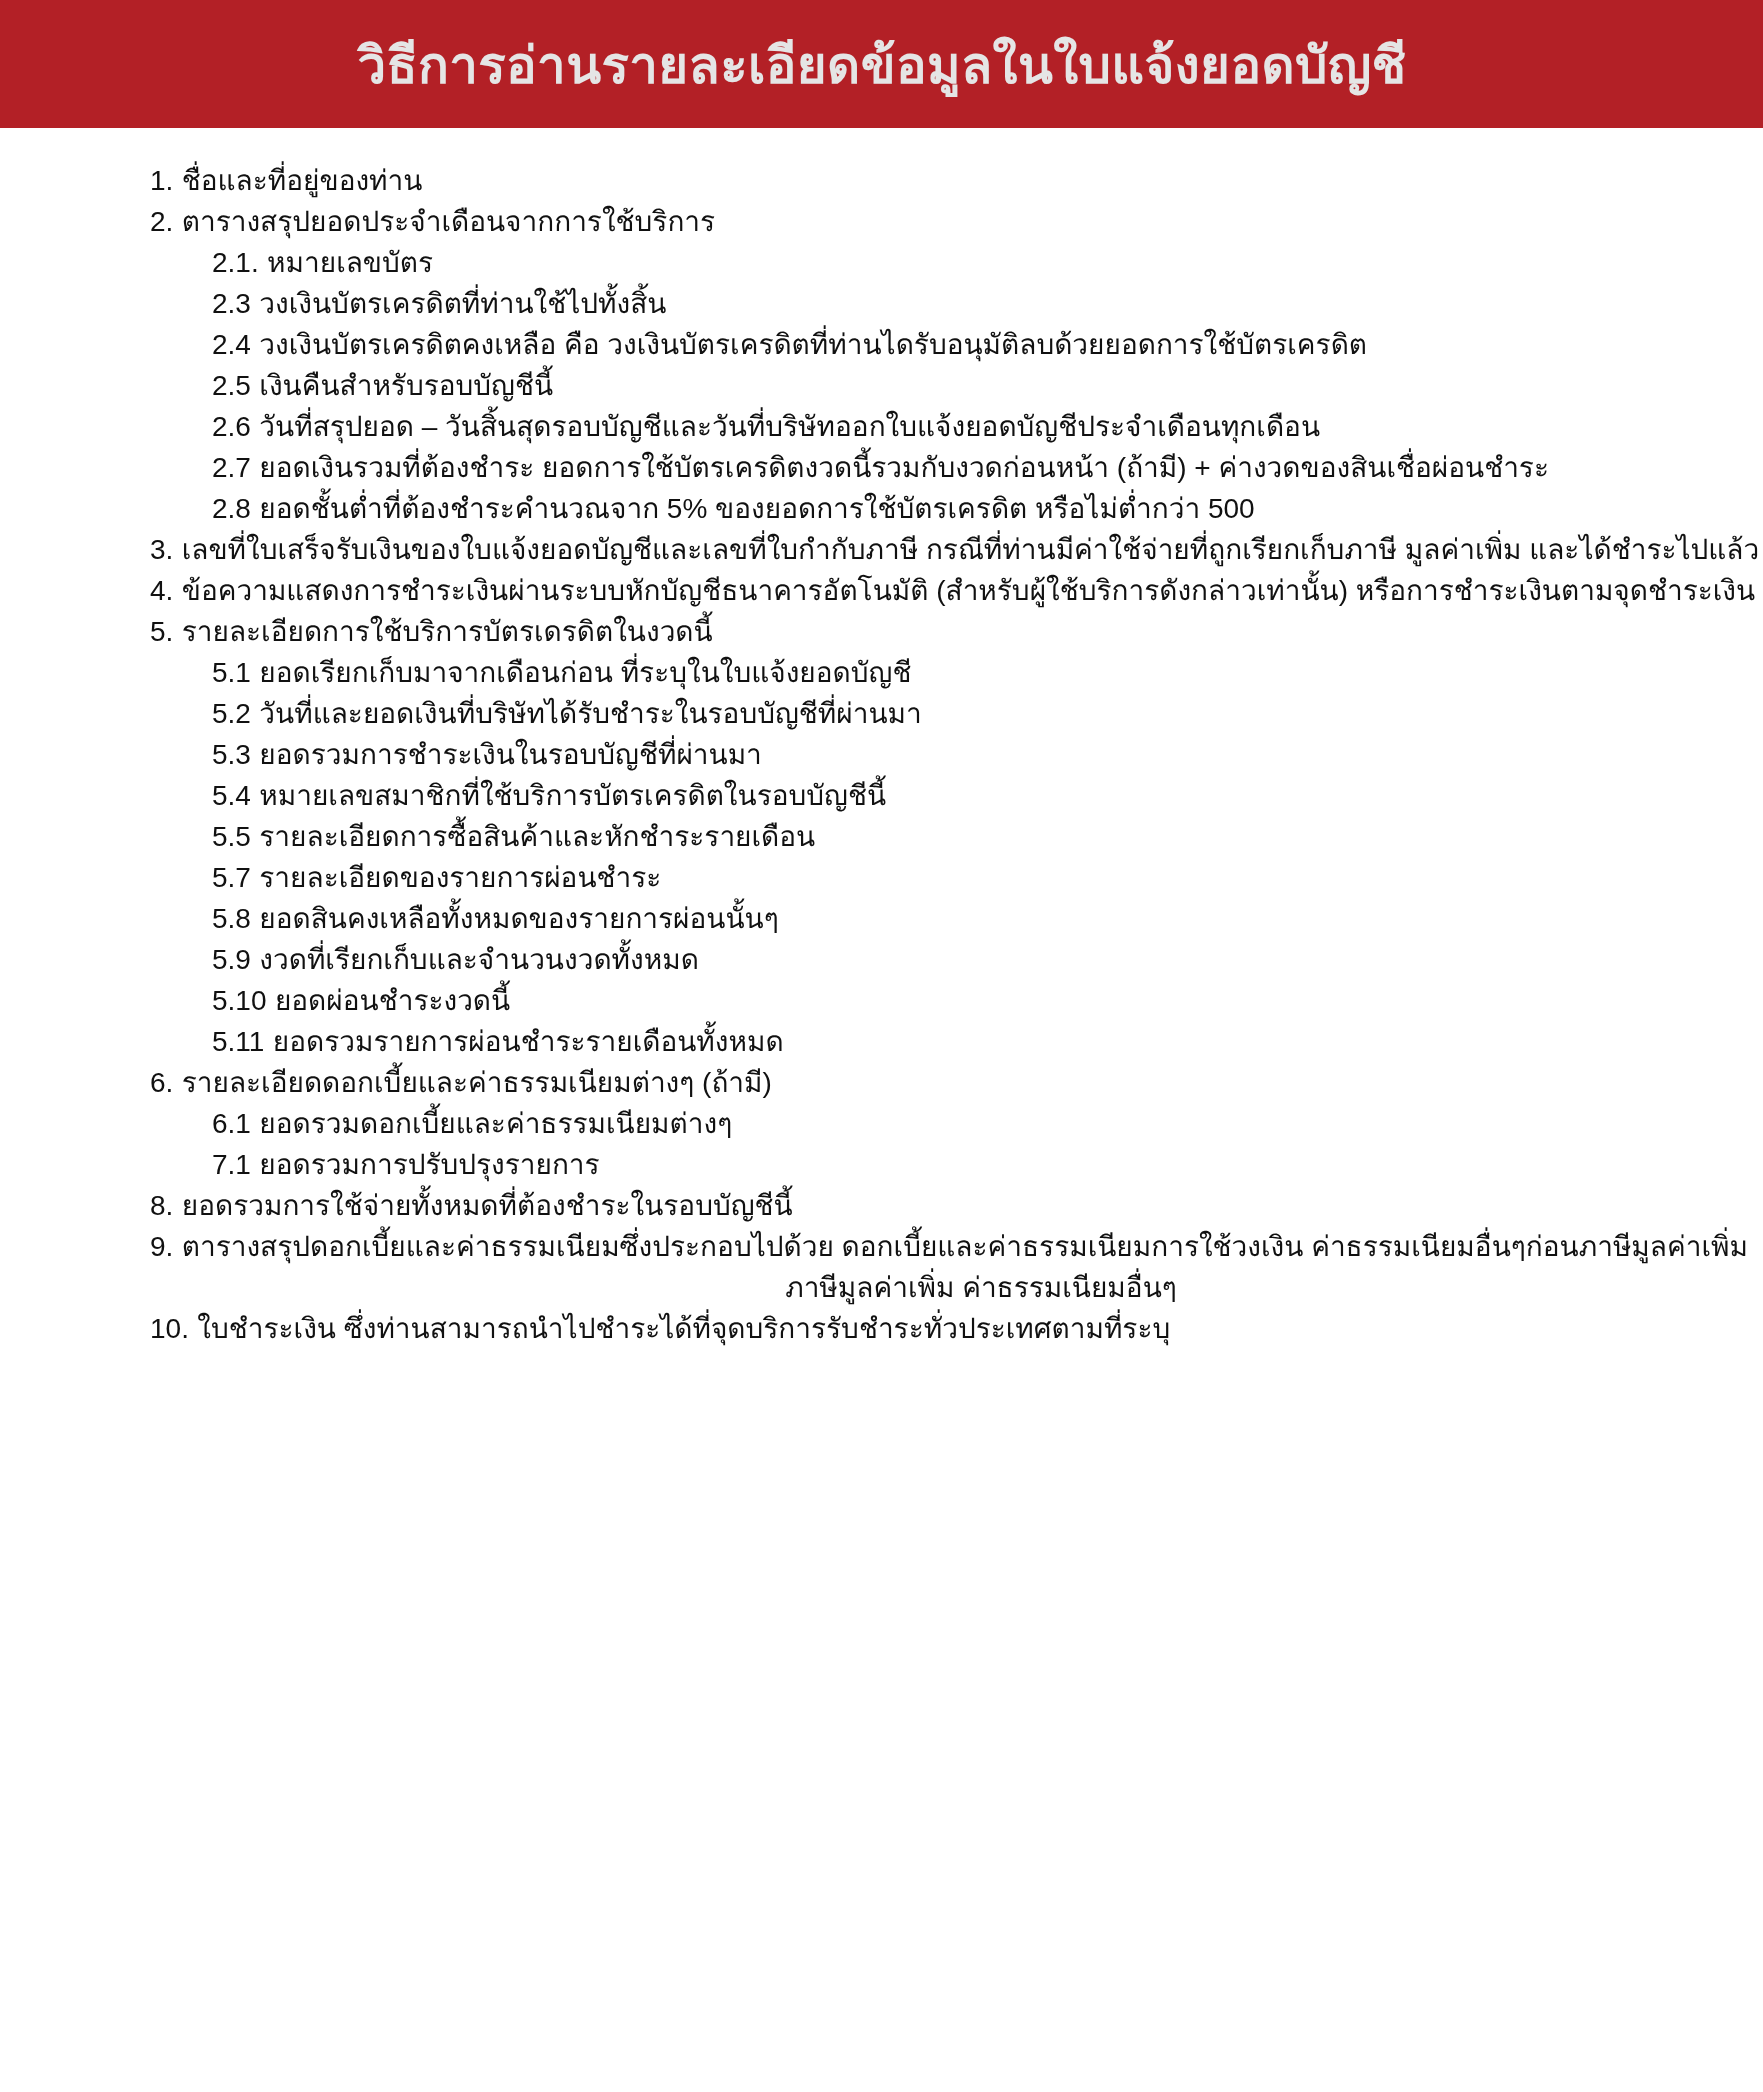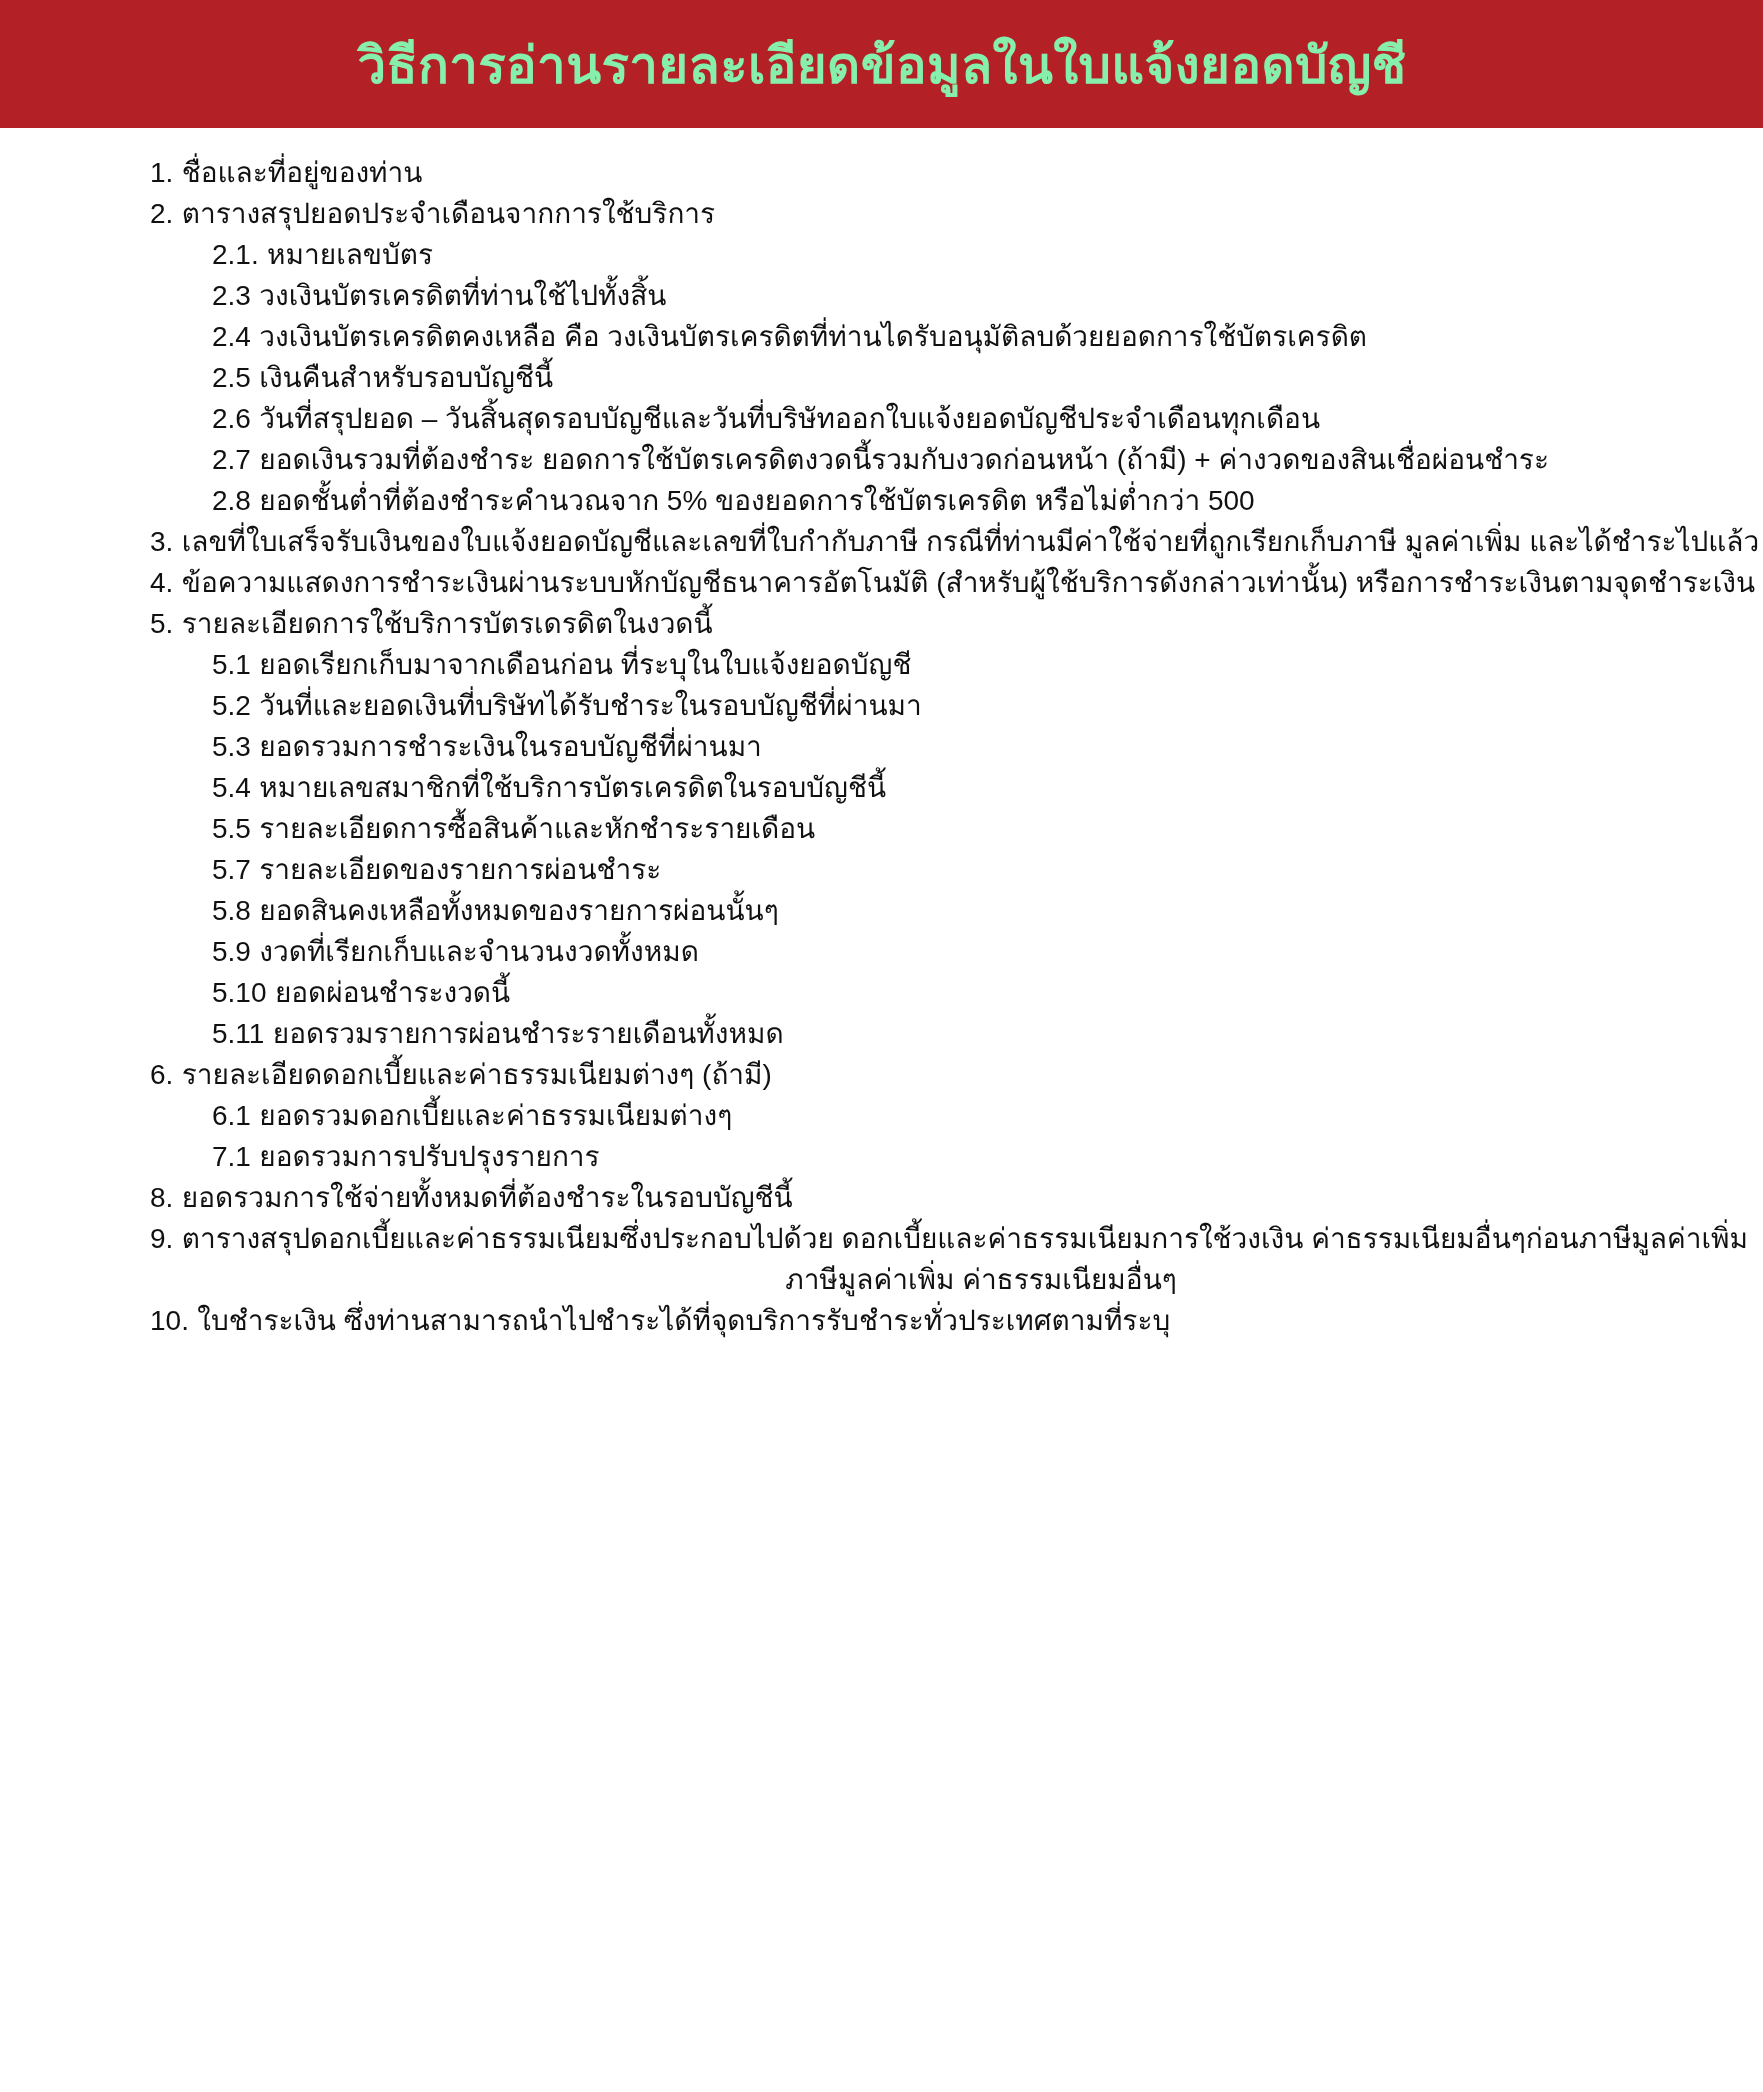--- a/index.html
+++ b/index.html
@@ -30,40 +30,41 @@
   }
   .banner h1 {
     margin: 0;
     color: #ffffff;
     font-size: 51px;
     font-weight: 700;
     letter-spacing: 0.4px;
   }
   .content {
     padding-top: 24px;
+    margin-top: 8px;
   }
   .line {
     font-size: 28px;
     line-height: 41px;
     white-space: nowrap;
   }
   .line .num {
     margin-right: 0.3em;
   }
   .indent-item  { padding-left: 150px; }
   .indent-sub   { padding-left: 212px; }
   .indent-cont3 { padding-left: 169px; }
   .indent-cont9 { padding-left: 198px; text-align: center; }
 </style>
 </head>
 <body>
 
 <div class="page">
   <div class="banner" style="background: rgb(179, 32, 38);">
-    <h1 style="color: #86efac;">วิธีการอ่านรายละเอียดข้อมูลในใบแจ้งยอดบัญชี</h1>
+    <h1 style="color: #e5e5e5;">วิธีการอ่านรายละเอียดข้อมูลในใบแจ้งยอดบัญชี</h1>
   </div>
   <div class="content">
       <div class="line indent-item">
     <span class="num">1.</span><span class="txt">ชื่อและที่อยู่ของท่าน</span>
   </div>
       <div class="line indent-item">
     <span class="num">2.</span><span class="txt">ตารางสรุปยอดประจำเดือนจากการใช้บริการ</span>
   </div>
       <div class="line indent-sub">
     <span class="num">2.1.</span><span class="txt">หมายเลขบัตร</span>

